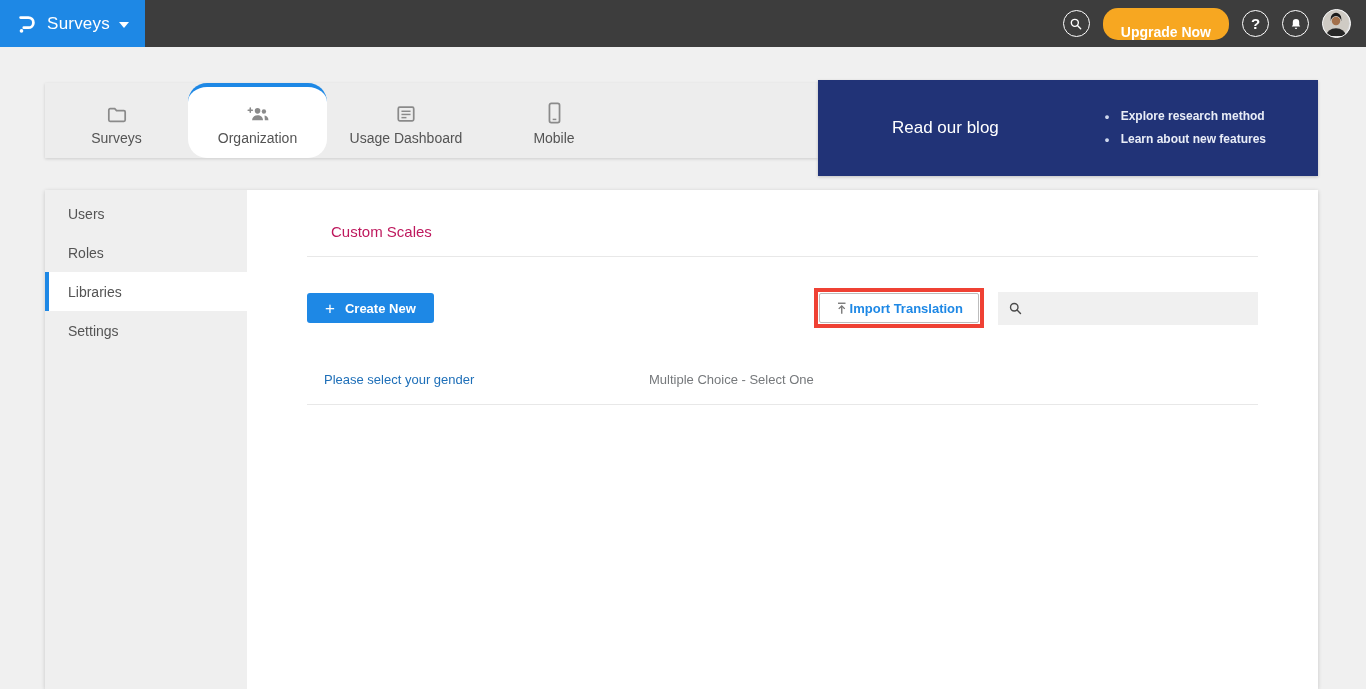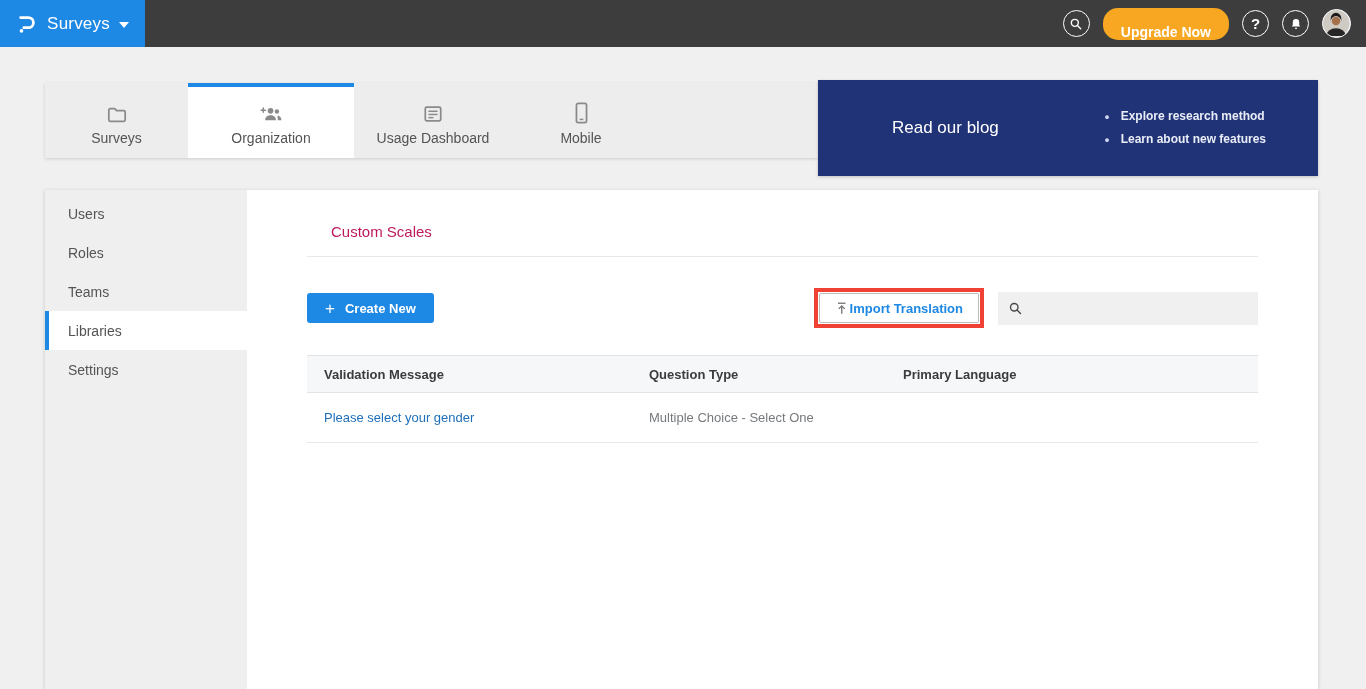--- a/index.html
+++ b/index.html
@@ -28,21 +28,21 @@
     border:1.5px solid #fff; background:#d9d9d9; cursor:pointer; }
 
   
   .nav-card { position:absolute; left:45px; top:83px; width:773px; height:75px;
     background:#ededed; box-shadow:0 1px 3px rgba(0,0,0,.15); display:flex; }
   .nav-tab { height:75px; display:flex; flex-direction:column; align-items:center;
     justify-content:center; gap:6px; color:#545454; font-size:14px; cursor:pointer;
     border-top:4px solid transparent; padding-top:0; }
   .nav-tab .ntab-icon { height:24px; display:flex; align-items:flex-end; }
   .nav-tab.active { background:#fff; border-top:4px solid #1e88e5; }
-  .nt-0{width:143px;} .nt-1{width:166px;} .nt-2{width:158px;} .nt-3{width:138px;}
+  .nt-0{width:143px;} .nt-1{width:139px;border-radius:19px;} .nt-2{width:158px;} .nt-3{width:138px;}
 
   .banner { position:absolute; left:818px; top:80px; width:500px; height:96px;
     background:#213377; box-shadow:0 1px 3px rgba(0,0,0,.2); display:flex;
     align-items:center; }
   .banner-title { color:#fff; font-size:17px; margin-left:74px; white-space:nowrap; }
   .banner-bullets { margin-left:auto; margin-right:52px; list-style:none; }
   .banner-bullets li { color:#e9edf7; font-size:12px; font-weight:600;
     line-height:23px; position:relative; padding-left:16px; white-space:nowrap; }
   .banner-bullets li::before { content:"•"; position:absolute; left:0; top:0;
     color:#cdd6ec; font-size:13px; }
@@ -186,21 +186,20 @@
     <li>Explore research method</li>
     <li>Learn about new features</li>
   </ul>
 </aside>
 
 <main class="main-card">
 
   <div class="side-nav">
     <div class="side-item">Users</div>
     <div class="side-item">Roles</div>
-    <div class="side-item">Teams</div>
     <div class="side-item active">Libraries</div>
     <div class="side-item">Settings</div>
   </div>
 
   <section class="content">
 
     <div class="ctabs">
       <div class="ctab">Custom Scales</div>
     </div>
 
@@ -224,25 +223,20 @@
       <div class="search-box">
         <svg width="15" height="15" viewBox="0 0 24 24">
           <circle cx="10" cy="10" r="6" fill="none" stroke="#4a4a4a" stroke-width="2.2"></circle>
           <line x1="14.5" y1="14.5" x2="20" y2="20" stroke="#4a4a4a" stroke-width="2.2" stroke-linecap="round"></line>
         </svg>
         <input type="text" placeholder="" style="">
       </div>
     </div>
 
     <div class="vtable">
-      <div class="thead">
-        <div class="col-msg">Validation Message</div>
-        <div class="col-type">Question Type</div>
-        <div class="col-lang">Primary Language</div>
-      </div>
       <div class="trow">
         <div class="col-msg row-link">Please select your gender</div>
         <div class="col-type row-type">Multiple Choice - Select One</div>
       </div>
     </div>
 
   </section>
 </main>
 
 </body></html>

